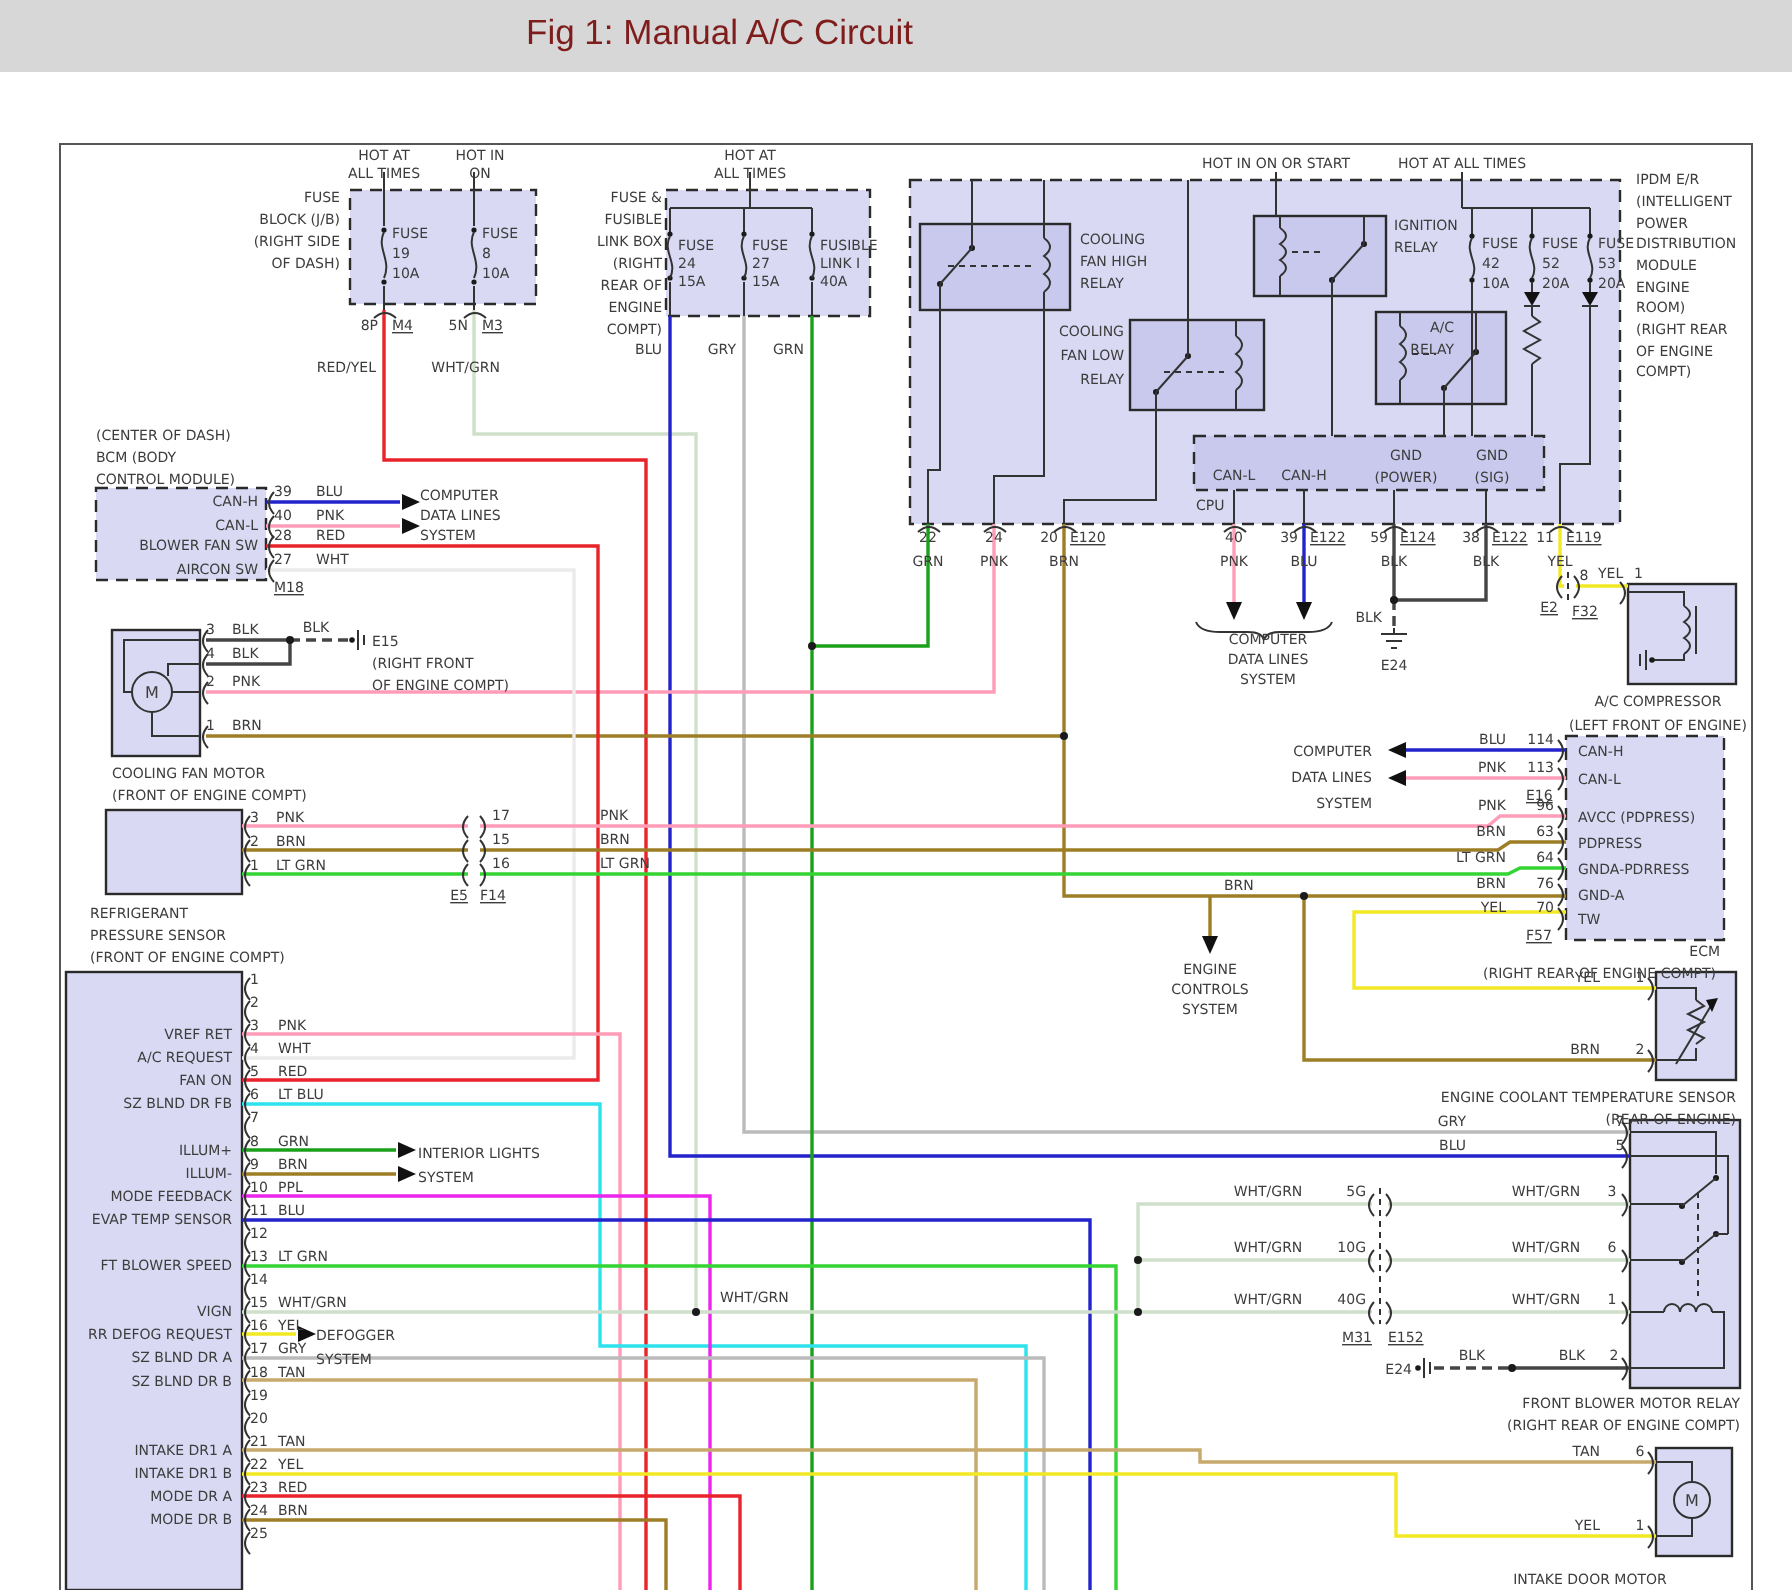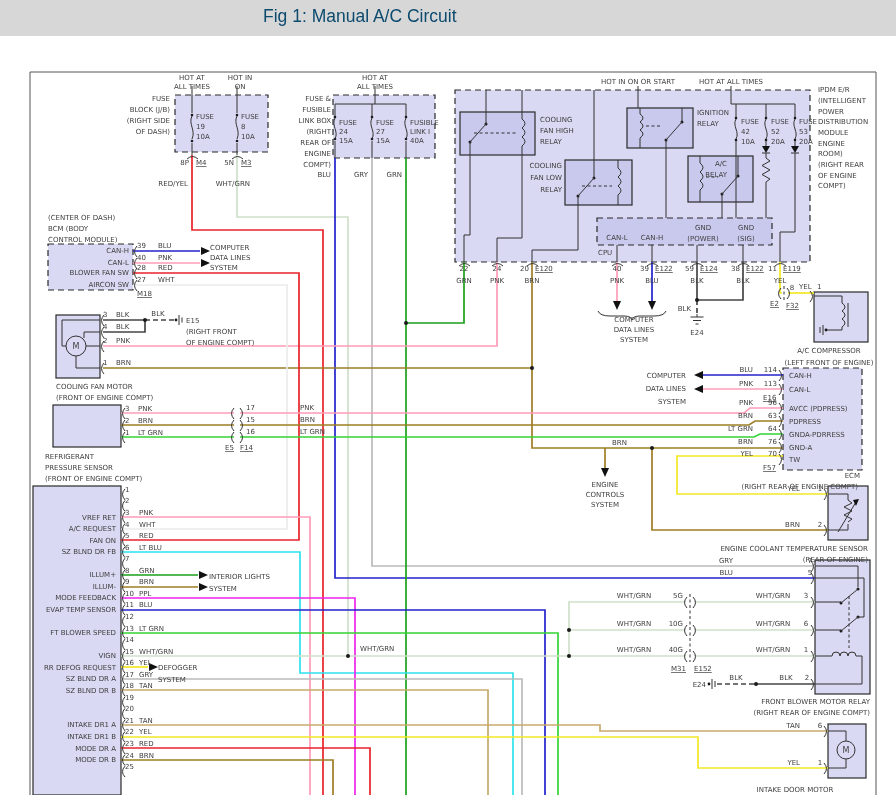--- a/index.html
+++ b/index.html
@@ -1,18 +1,18 @@
 <!DOCTYPE html>
 <html><head>
 <meta charset="utf-8">
 <style>
   html,body{margin:0;padding:0}
   body{width:896px;height:795px;background:#fff;position:relative;overflow:hidden;font-family:"DejaVu Sans",sans-serif}
   #hdr{position:absolute;top:0;left:0;width:896px;height:36px;background:#d7d7d7}
-  #hdr .ttl{position:absolute;left:263px;top:6px;font:400 17.5px "Liberation Sans",sans-serif;color:#0c4a6e}
+  #hdr .ttl{position:absolute;left:263px;top:6px;font:400 17.5px "Liberation Sans",sans-serif;color:#7f1d1d}
   svg{position:absolute;top:0;left:0}
   svg text{font:7px "DejaVu Sans",sans-serif;fill:#3d3d3d}
   .tr{text-anchor:end}.tm{text-anchor:middle}.u{text-decoration:underline}
   .w{fill:none;stroke-width:1.7}
   .wd{stroke-dasharray:5 3}
   .k{fill:none;stroke:#333;stroke-width:1}
   .kd{fill:none;stroke:#333;stroke-width:1;stroke-dasharray:3 2.5}
   .bx{stroke:#2a2a2a;stroke-width:1.2}
   .bd{stroke-dasharray:6 4}
   .dot{fill:#1a1a1a;stroke:none}

